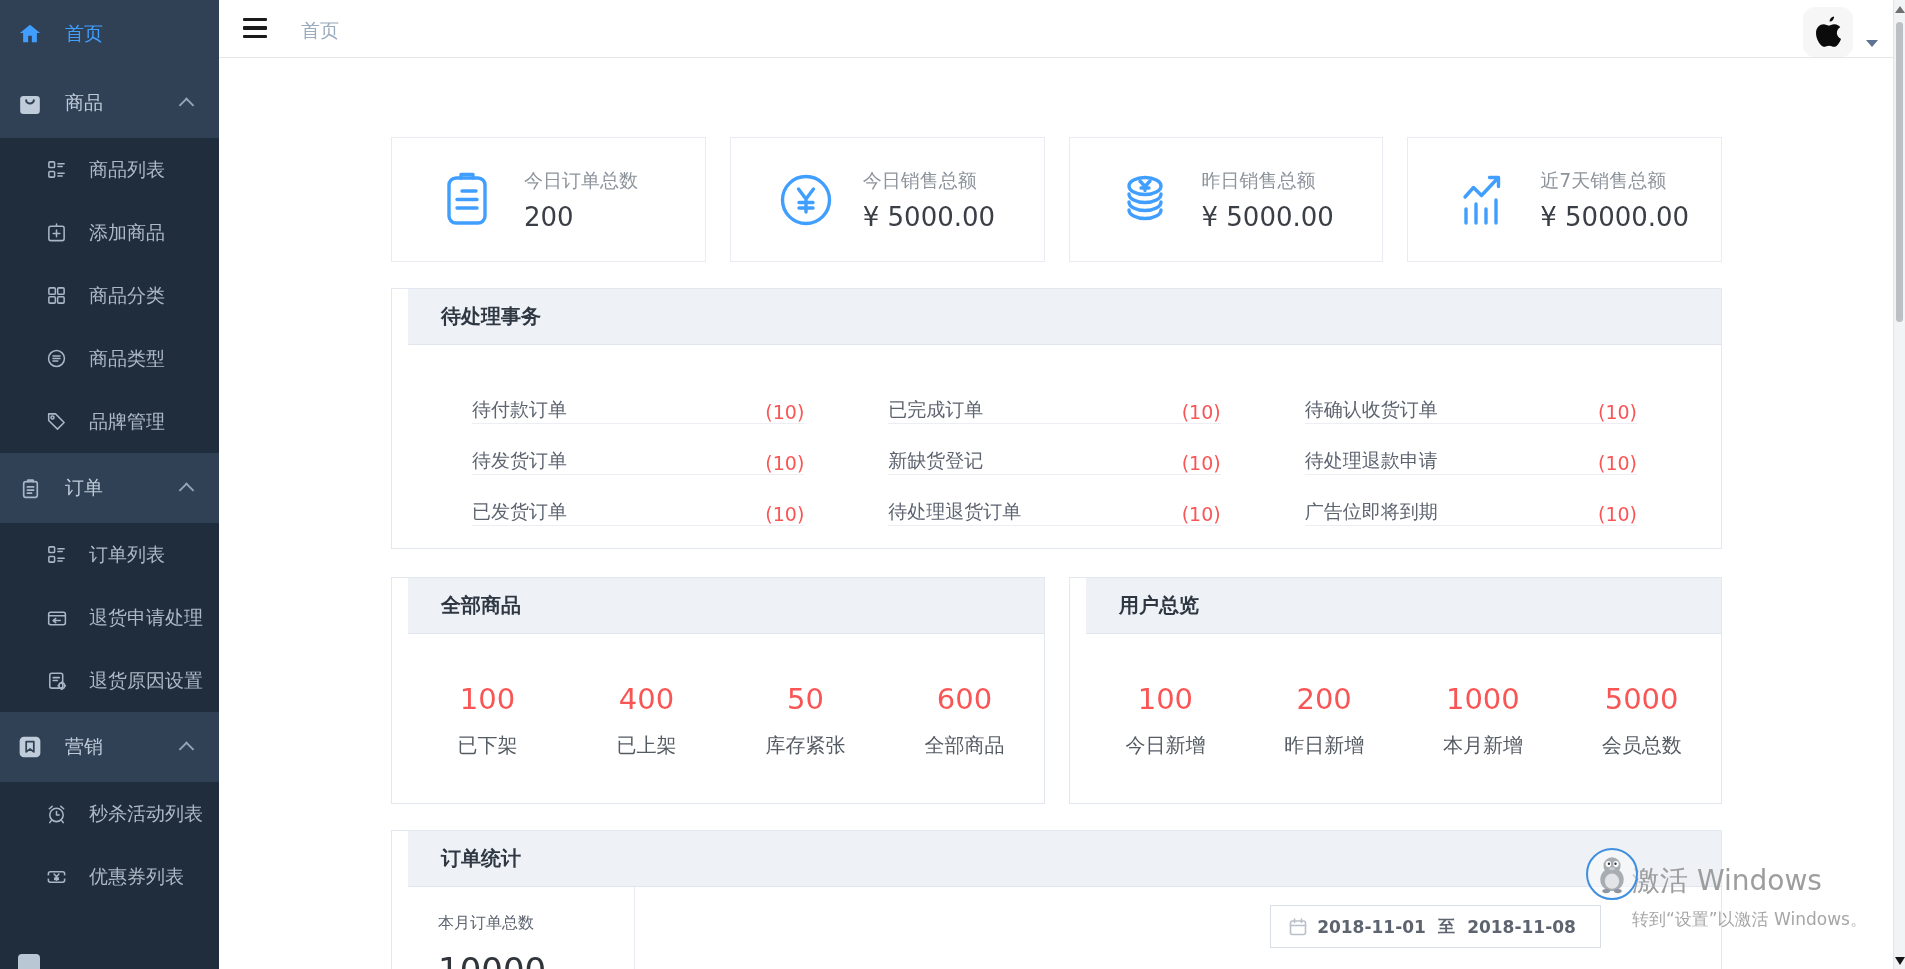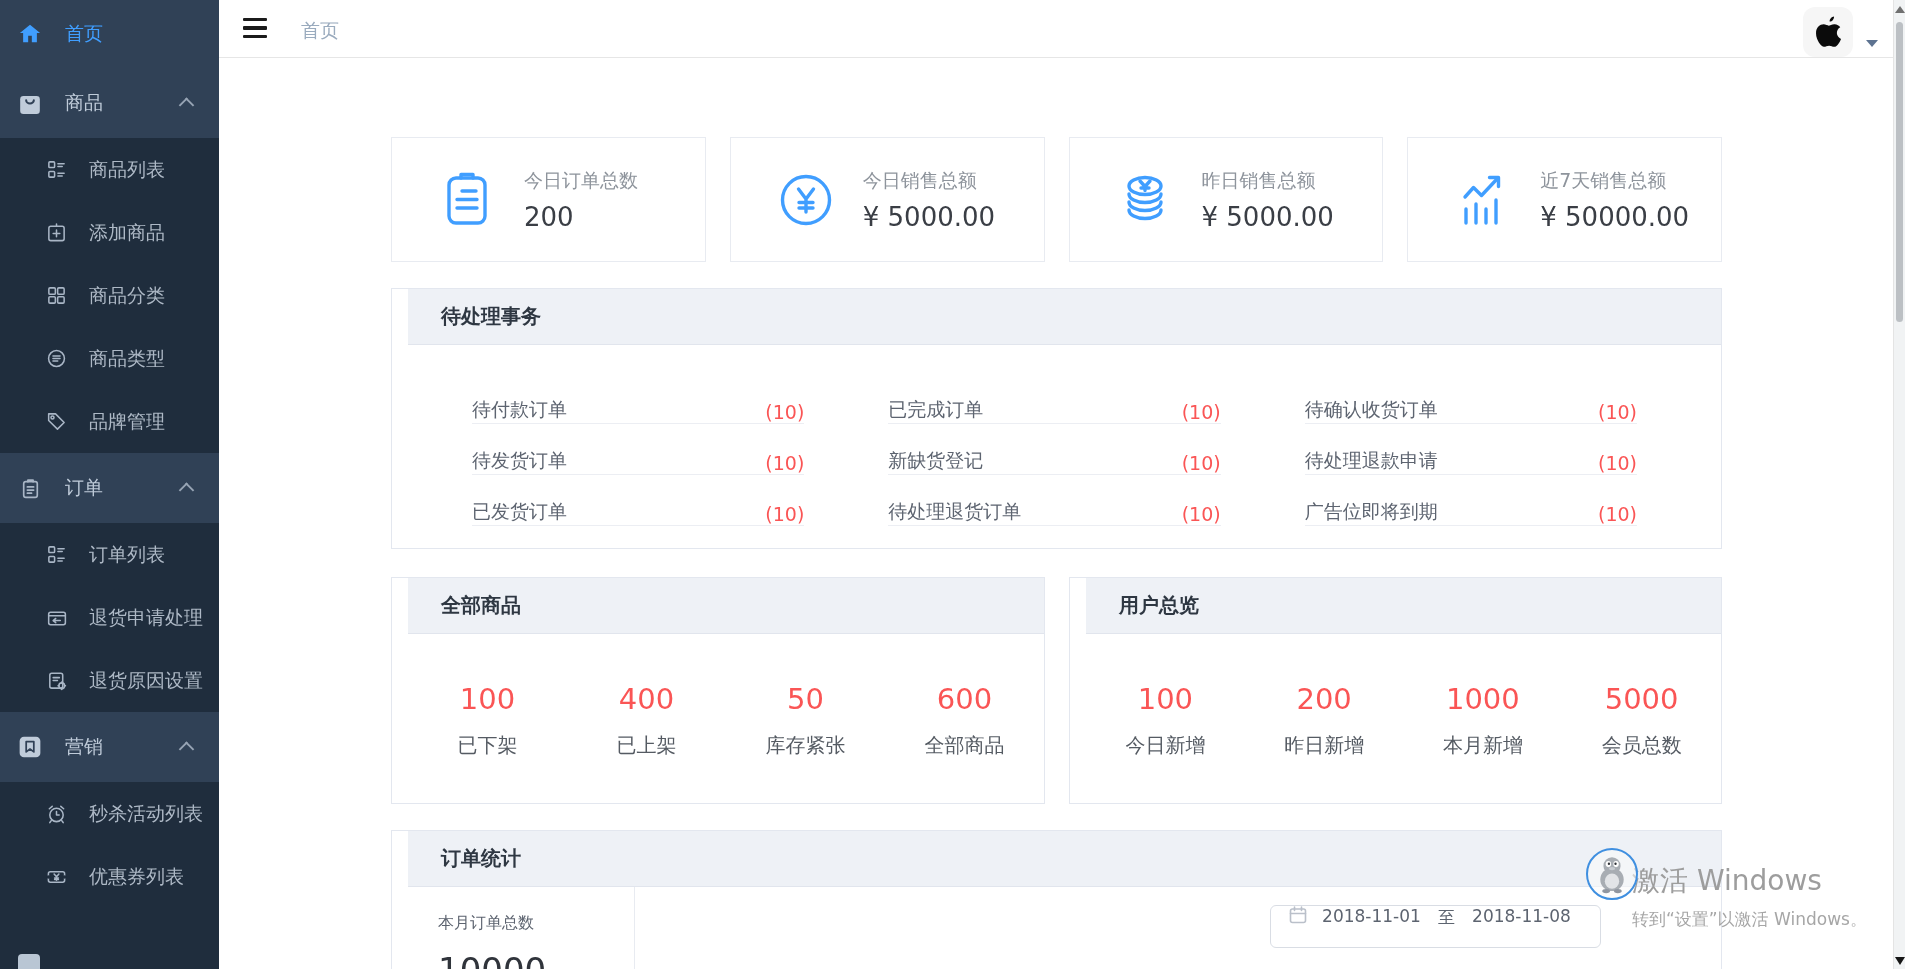--- a/index.html
+++ b/index.html
@@ -58,21 +58,21 @@
   .ov-body{display:grid;grid-template-columns:repeat(4,1fr);padding-top:48px;}
   .ov-cell{text-align:center;cursor:pointer;}
   .ov-value{font-size:29px;color:#fa5555;}
   .ov-label{font-size:20px;color:#555b63;margin-top:16px;}
 
   .order-panel{left:172px;top:772px;width:1331px;height:300px;}
   .order-body{position:relative;height:200px;}
   .order-metric{position:absolute;left:0;top:0;height:200px;width:227px;border-right:1px solid #e8ebf1;box-sizing:border-box;padding:26px 0 0 30px;}
   .metric-label{font-size:16px;color:#5d6470;}
   .metric-value{font-size:34px;color:#30343b;margin-top:16px;}
-  .date-range{position:absolute;right:120px;top:18px;width:331px;height:43px;border:1px solid #d9dde4;border-radius:6px;display:flex;padding:0 14px;box-sizing:border-box;background:#fff;}
+  .date-range{position:absolute;right:120px;top:18px;width:331px;height:43px;border:1px solid #d9dde4;border-radius:0;display:flex;align-items:center;padding:0 14px;box-sizing:border-box;background:#fff;font-weight:bold;}
   .date-input{flex:1;text-align:center;font-size:17px;color:#5d6470;border:none;background:transparent;font-family:inherit;cursor:text;}
   .date-sep{font-size:17px;color:#5d6470;padding:0 2px;}
   .cal-icon{display:flex;margin-left:4px;}
   .cal-icon svg{stroke:#bac0ca;fill:none;stroke-width:1.6;stroke-linecap:round;}
 
   
   .qq{position:absolute;left:1586px;top:848px;width:52px;height:52px;border-radius:50%;border:2px solid #3f8fe0;background:rgba(250,250,250,.55);display:flex;align-items:center;justify-content:center;box-sizing:border-box;z-index:30;cursor:pointer;}
   .watermark{position:absolute;left:1632px;top:862px;z-index:25;pointer-events:none;}
   .wm1{font-size:28px;color:#9d9d9d;}
   .wm2{font-size:17px;color:#a6a6a6;margin-top:8px;}

